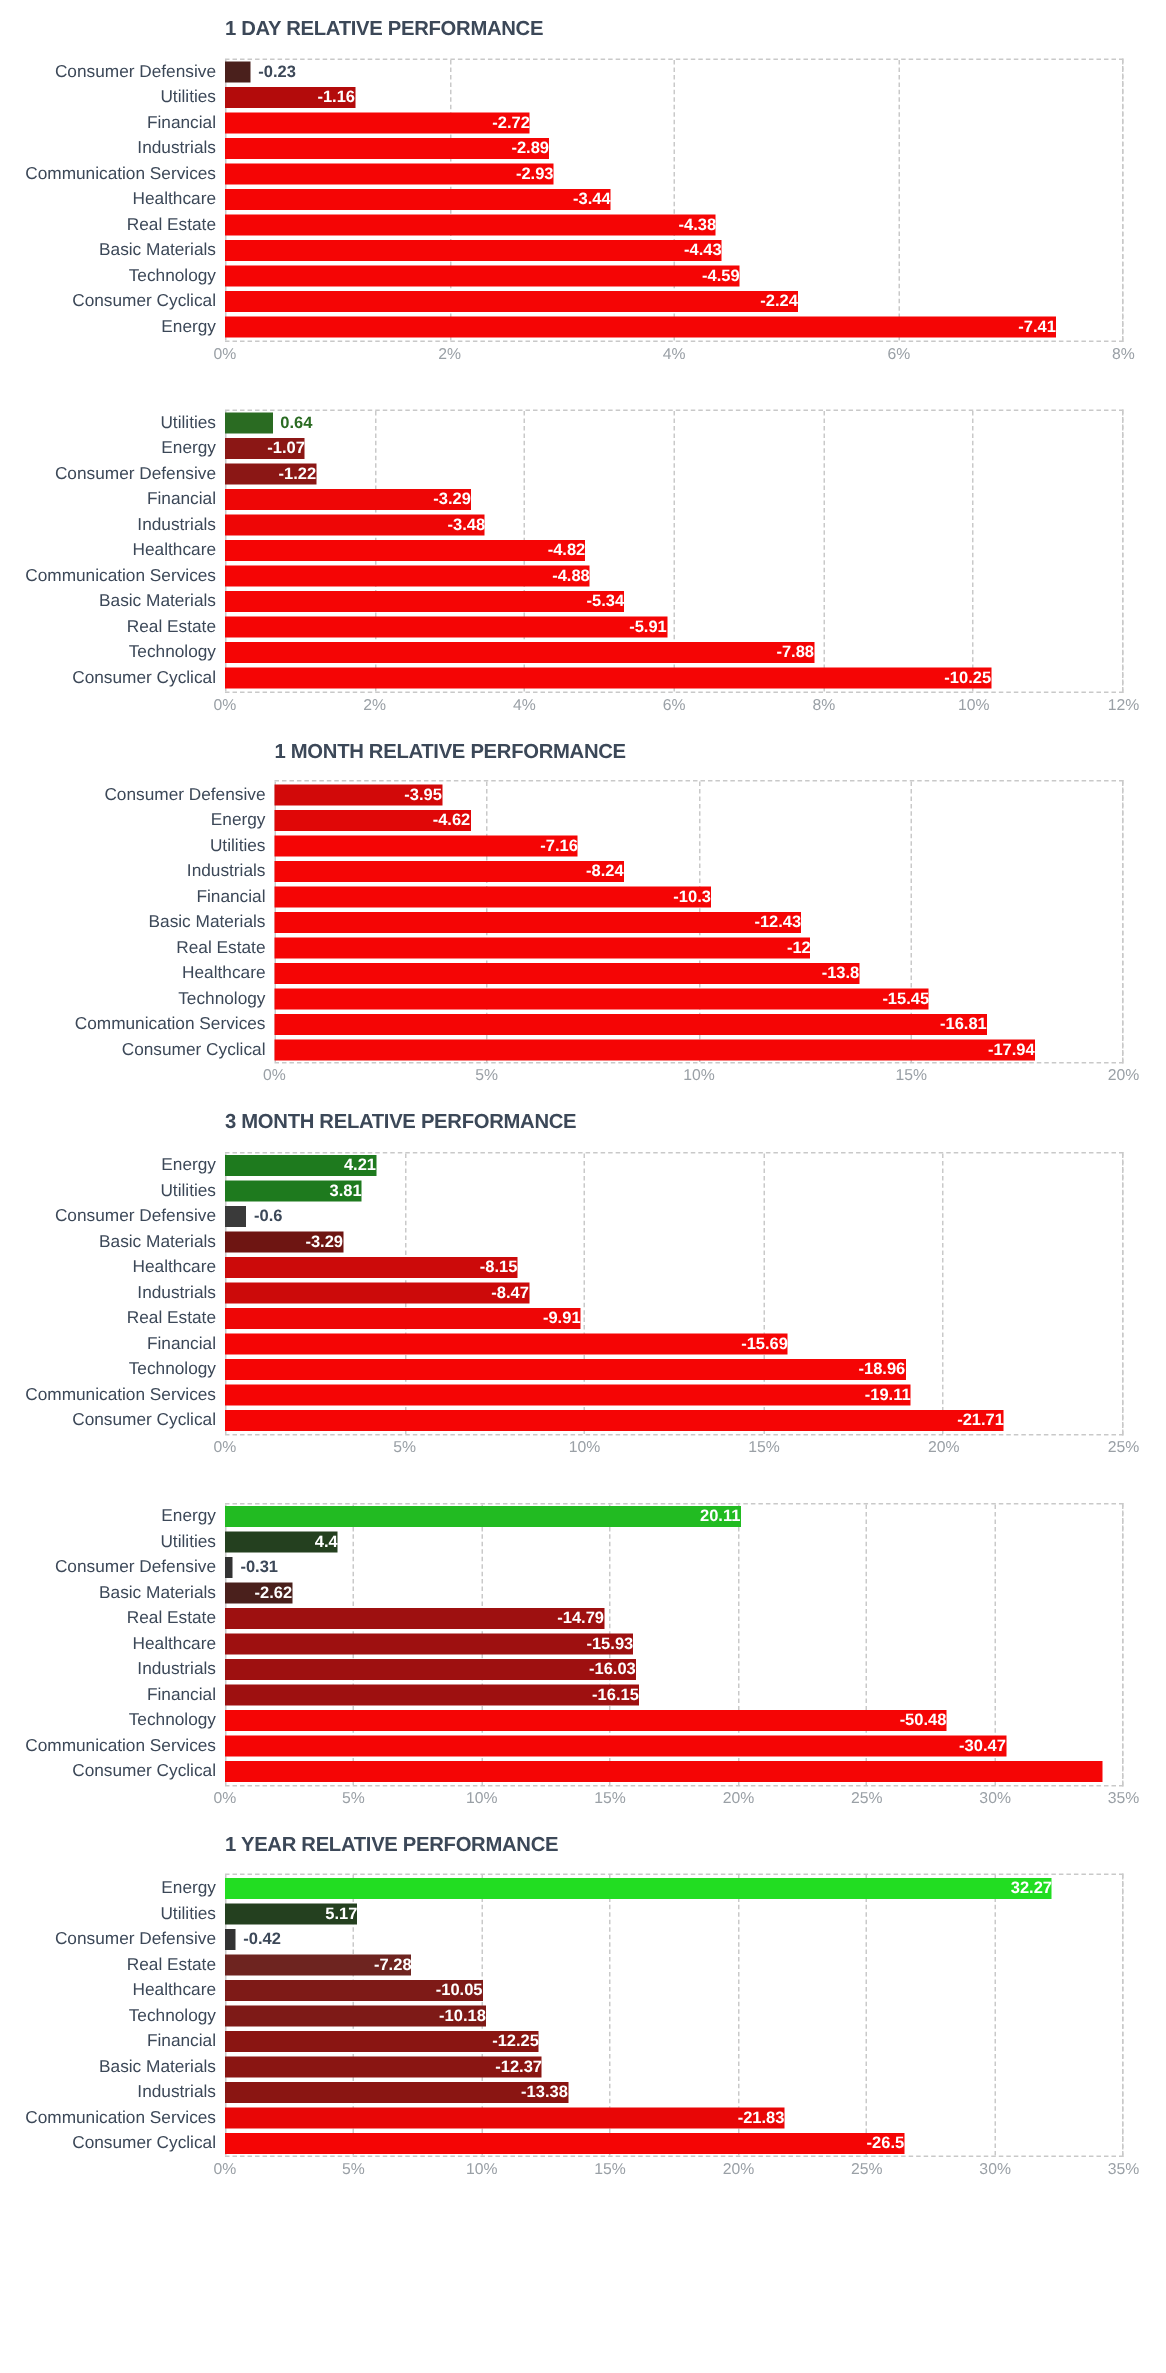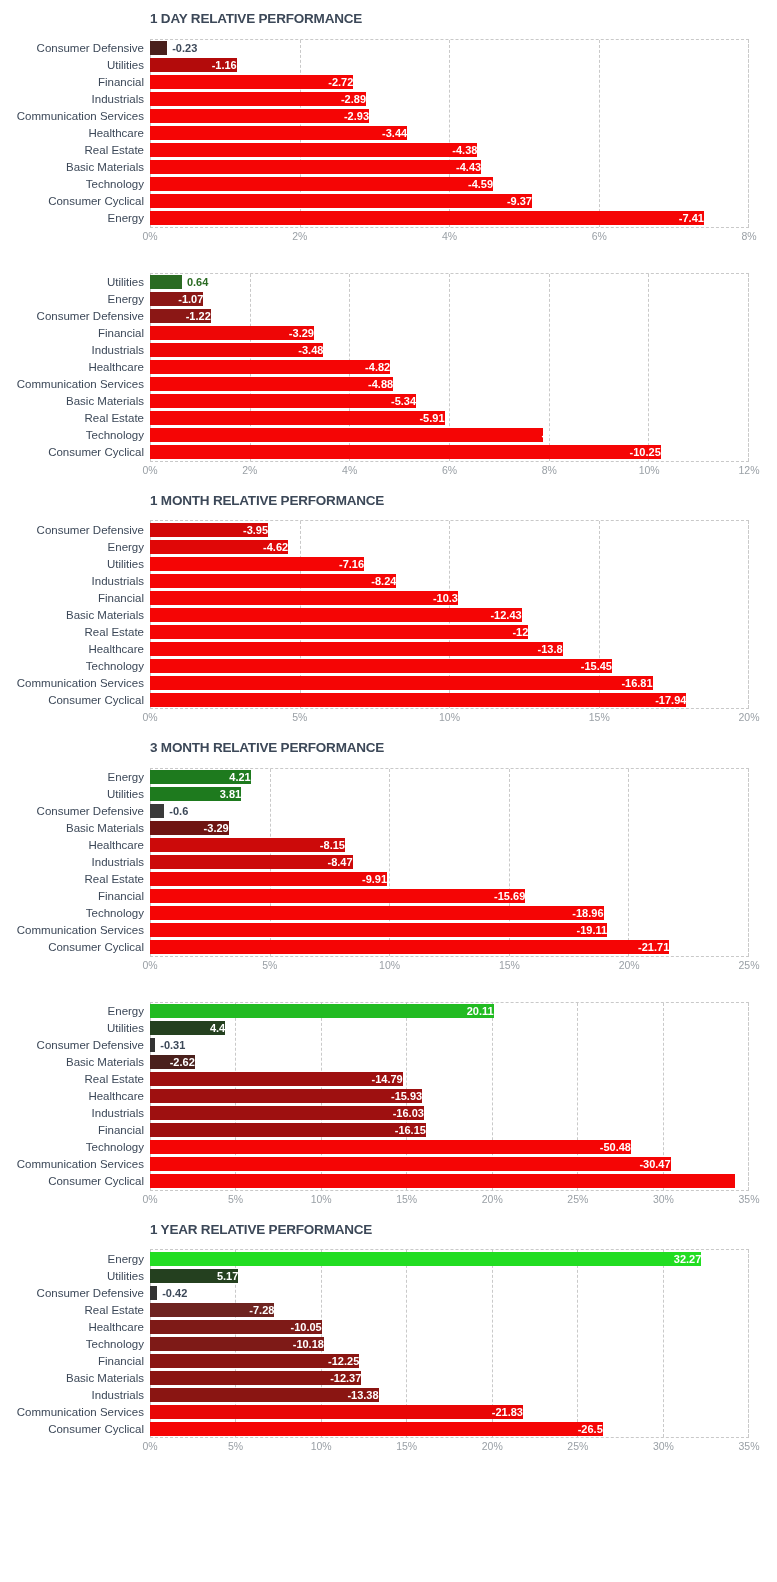--- a/index.html
+++ b/index.html
@@ -166,21 +166,21 @@
             <div class="bar-value inside" style="left: 0px; width: 55.375%; color: rgb(255, 255, 255);">-4.43</div>
           </div>
           <div class="row">
             <div class="cat-label">Technology</div>
             <div class="bar" style="width: 57.375%; background: rgb(245, 5, 5);"></div>
             <div class="bar-value inside" style="left: 0px; width: 57.375%; color: rgb(255, 255, 255);">-4.59</div>
           </div>
           <div class="row">
             <div class="cat-label">Consumer Cyclical</div>
             <div class="bar" style="width: 63.875%; background: rgb(245, 5, 5);"></div>
-            <div class="bar-value inside" style="left: 0px; width: 63.875%; color: rgb(255, 255, 255);">-9.37</div>
+            <div class="bar-value inside" style="left: 0px; width: 63.875%; color: rgb(255, 255, 255);">-2.24</div>
           </div>
           <div class="row">
             <div class="cat-label">Energy</div>
             <div class="bar" style="width: 92.625%; background: rgb(245, 5, 5);"></div>
             <div class="bar-value inside" style="left: 0px; width: 92.625%; color: rgb(255, 255, 255);">-7.41</div>
           </div>
         </div>
       </div>
       <div class="axis">
         <div class="tick" style="left: 0%;">0%</div>
@@ -241,40 +241,40 @@
             <div class="bar-value inside" style="left: 0px; width: 44.5%; color: rgb(255, 255, 255);">-5.34</div>
           </div>
           <div class="row">
             <div class="cat-label">Real Estate</div>
             <div class="bar" style="width: 49.25%; background: rgb(245, 5, 5);"></div>
             <div class="bar-value inside" style="left: 0px; width: 49.25%; color: rgb(255, 255, 255);">-5.91</div>
           </div>
           <div class="row">
             <div class="cat-label">Technology</div>
             <div class="bar" style="width: 65.6667%; background: rgb(245, 5, 5);"></div>
-            <div class="bar-value inside" style="left: 0px; width: 65.6667%; color: rgb(255, 255, 255); padding-left: 24px;">-7.88</div>
+            <div class="bar-value inside" style="left: 0px; width: 65.6667%; color: rgb(255, 255, 255);">-7.88</div>
           </div>
           <div class="row">
             <div class="cat-label">Consumer Cyclical</div>
             <div class="bar" style="width: 85.4167%; background: rgb(245, 5, 5);"></div>
             <div class="bar-value inside" style="left: 0px; width: 85.4167%; color: rgb(255, 255, 255);">-10.25</div>
           </div>
         </div>
       </div>
       <div class="axis">
         <div class="tick" style="left: 0%;">0%</div>
         <div class="tick" style="left: 16.6667%;">2%</div>
         <div class="tick" style="left: 33.3333%;">4%</div>
         <div class="tick" style="left: 50%;">6%</div>
         <div class="tick" style="left: 66.6667%;">8%</div>
         <div class="tick" style="left: 83.3333%;">10%</div>
         <div class="tick" style="left: 100%;">12%</div>
       </div>
     </div>
-    <div class="chart-block" style="padding-top: 14px;">
+    <div class="chart-block" style="padding-top: 14px; padding-left: 33px;">
       <div class="chart-title">1 MONTH RELATIVE PERFORMANCE</div>
       <div class="plot" style="margin-top: 13px;">
         <div class="gridline zero" style="left: 0%;"></div>
         <div class="gridline" style="left: 25%;"></div>
         <div class="gridline" style="left: 50%;"></div>
         <div class="gridline" style="left: 75%;"></div>
         <div class="gridline" style="left: 100%;"></div>
         <div class="rows">
           <div class="row">
             <div class="cat-label">Consumer Defensive</div>

